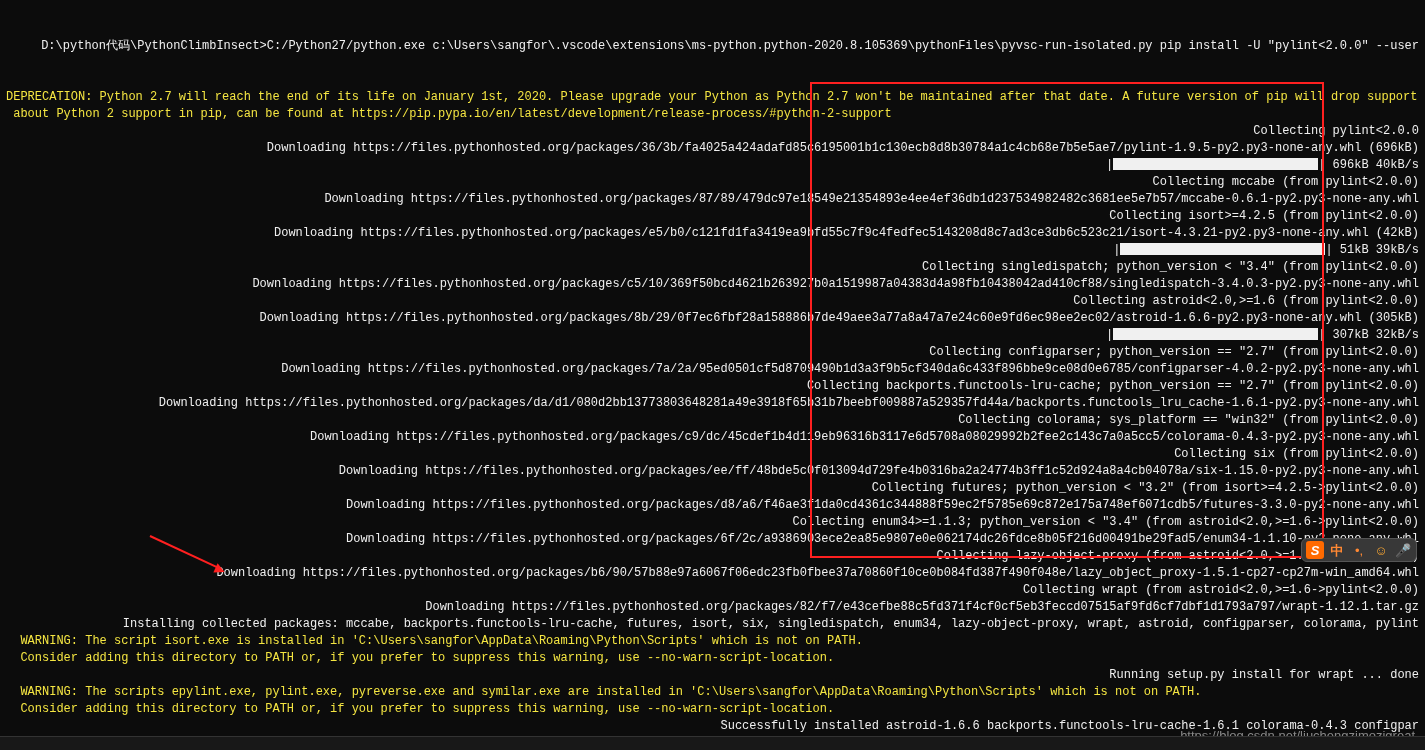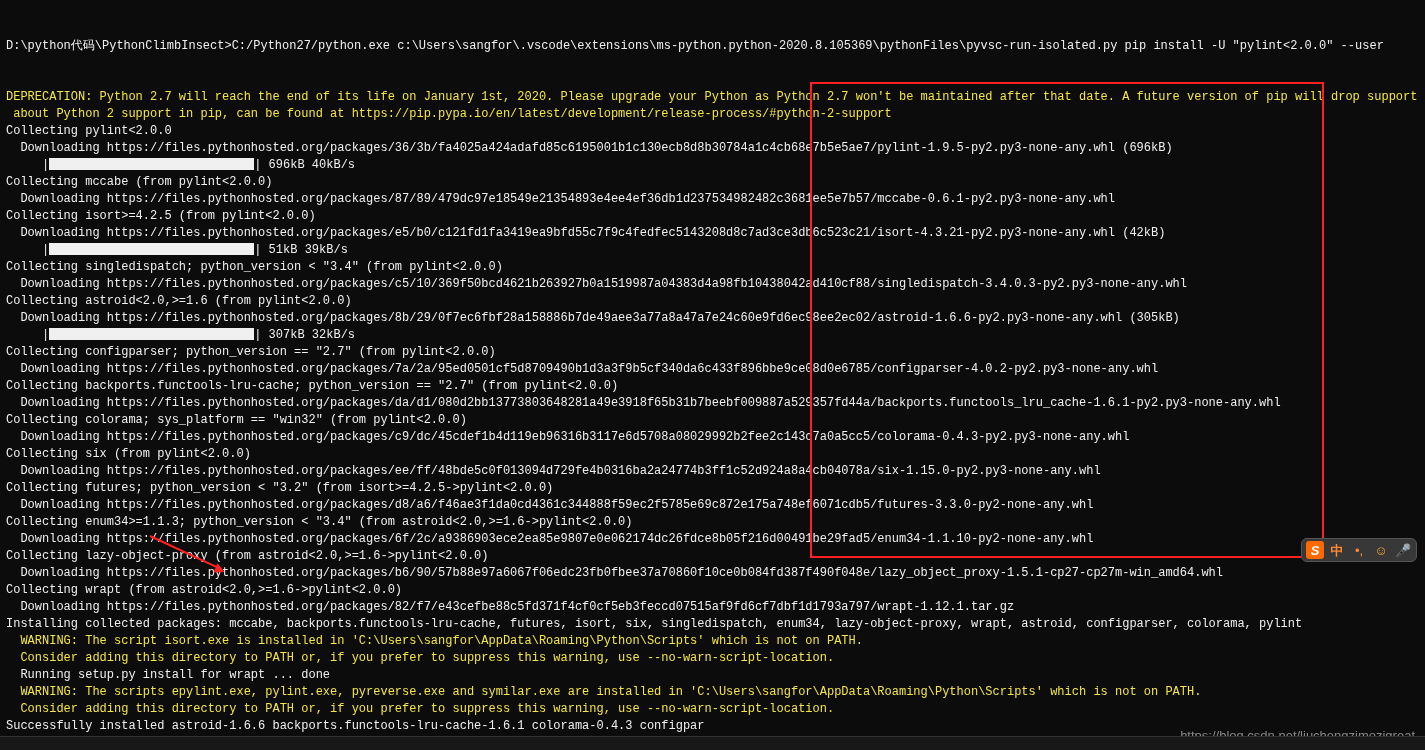--- a/index.html
+++ b/index.html
@@ -19,21 +19,21 @@
       position: relative;
     }
     .terminal {
       padding: 4px 6px;
       white-space: pre;
     }
     .line {
       display: block;
       white-space: pre;
     }
-    .white { color: #f0f0f0; }
+    .white { color: #f0f0f0; text-align: right; }
     .yellow { color: #f5e642; }
     .progress-bar {
       display: inline-block;
       background: #f0f0f0;
       height: 12px;
       vertical-align: middle;
       margin-top: -2px;
     }
     .red-box {
       position: absolute;

